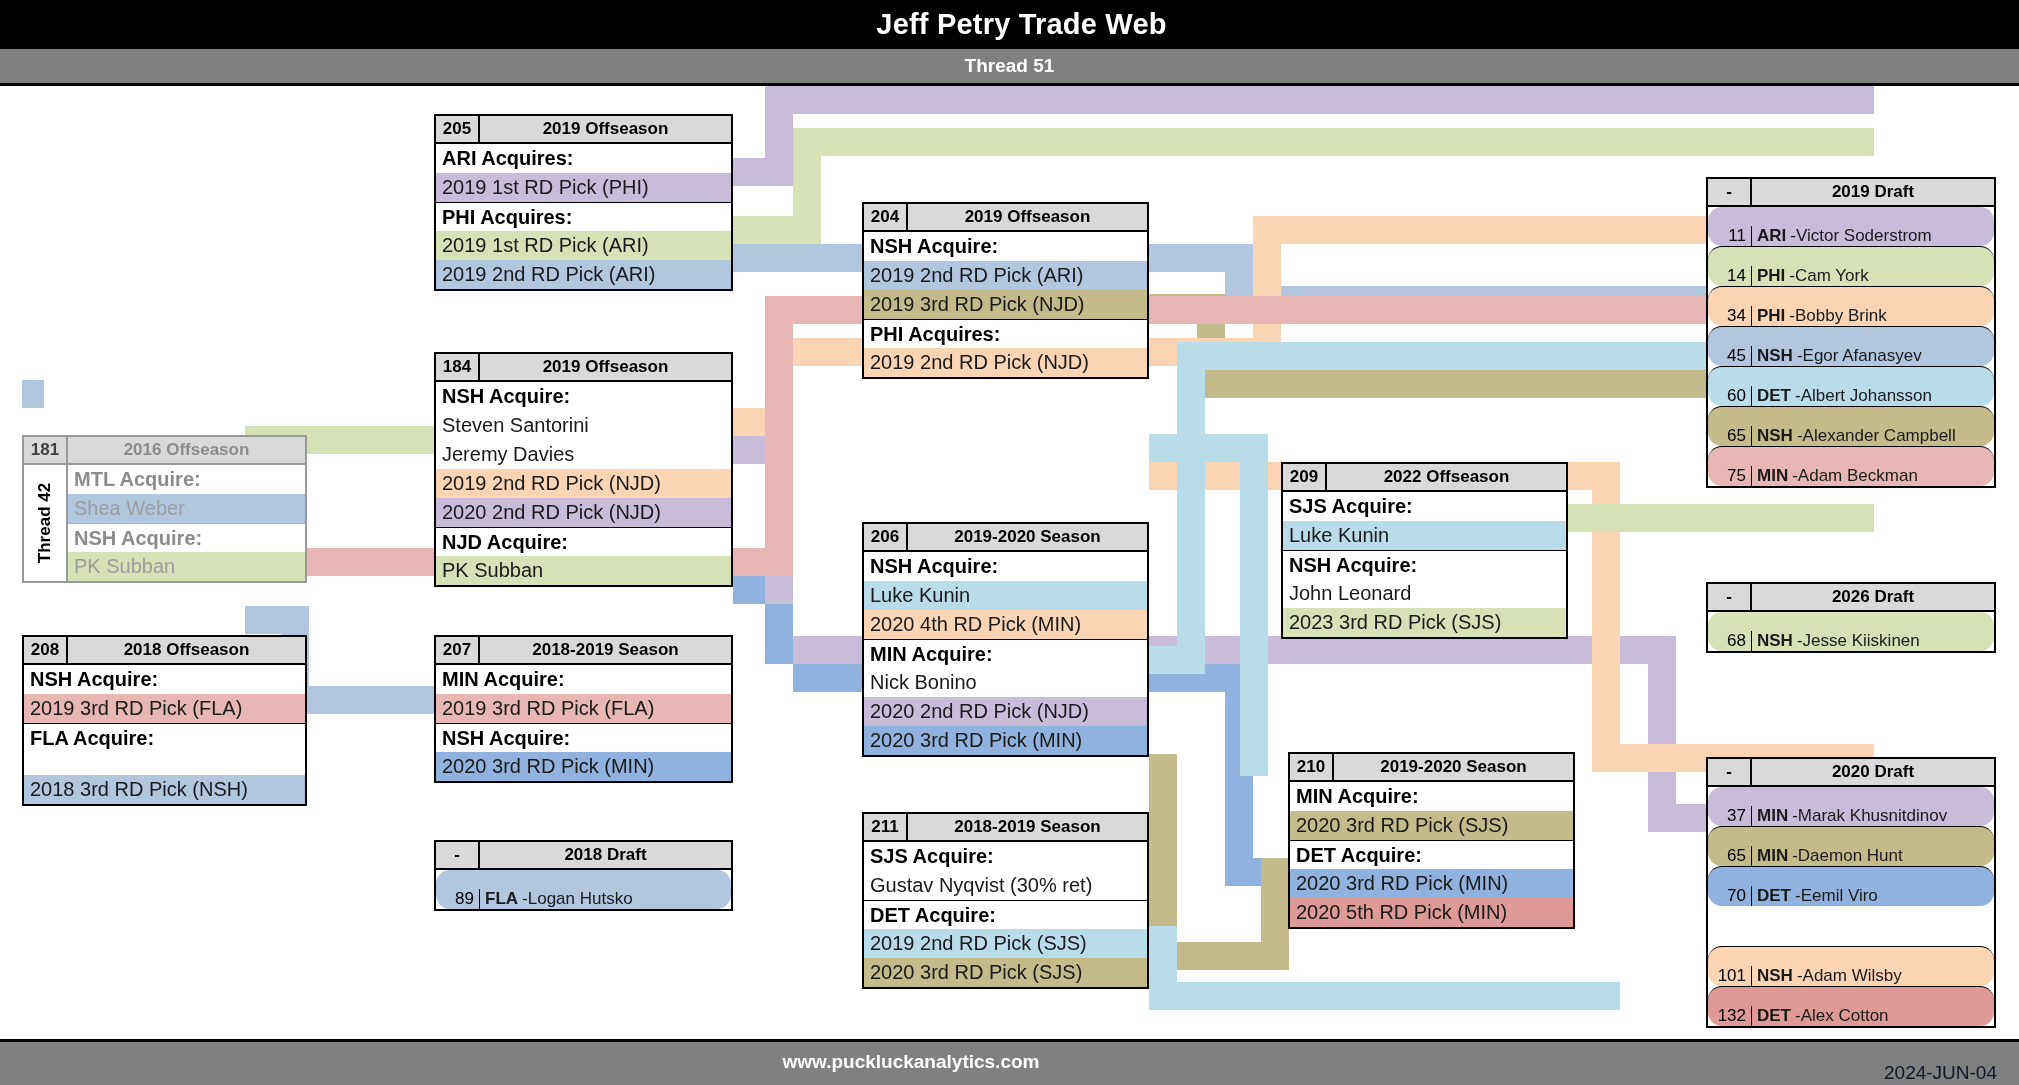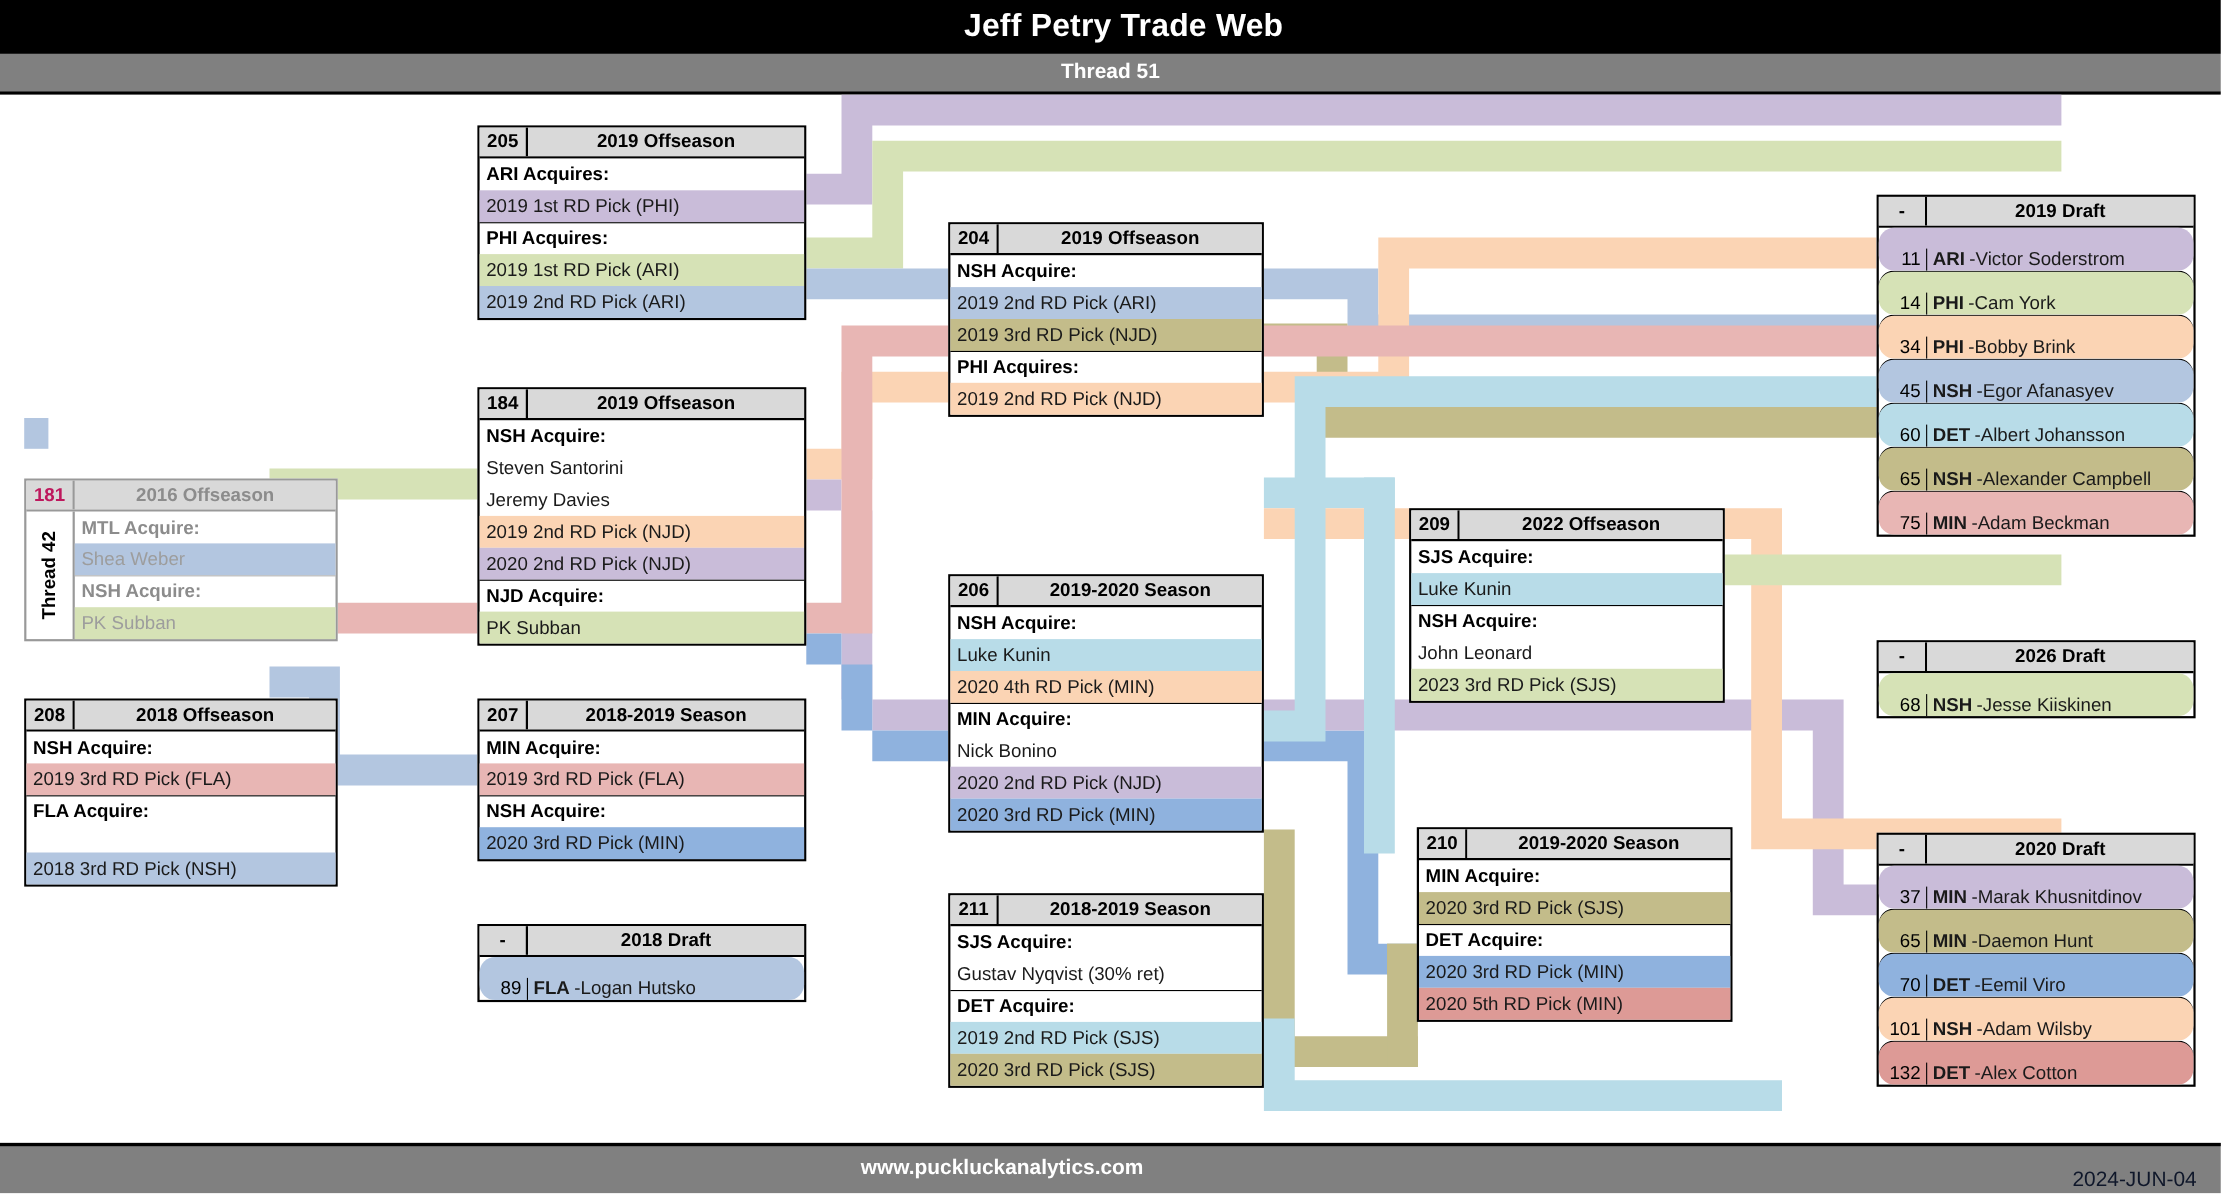--- a/index.html
+++ b/index.html
@@ -28,28 +28,28 @@
 
   
   .node{position:absolute;border:2px solid #000000;background:#ffffff;box-sizing:border-box;}
   .node.faded{border-color:#999999;}
 
   .hdr{display:flex;height:28px;border-bottom:2px solid #000000;box-sizing:border-box;}
   .faded .hdr{border-bottom-color:#999999;}
   .hdr .num{width:44px;background:#d9d9d9;border-right:2px solid #000000;box-sizing:border-box;
             display:flex;align-items:center;justify-content:center;
             font-size:17px;font-weight:bold;color:#000000;}
-  .faded .hdr .num{border-right-color:#999999;color:#be185d;text-align:center;}
+  .faded .hdr .num{border-right-color:#999999;color:#404040;text-align:center;}
   .hdr .ttl{flex:1;background:#d9d9d9;display:flex;align-items:center;justify-content:center;
             font-size:17px;font-weight:bold;color:#000000;}
   .faded .hdr .ttl{color:#8c8c8c;}
 
   .rows{position:relative;}
   .row{height:29px;display:flex;align-items:center;padding-left:6px;box-sizing:border-box;
-       font-size:17px;color:#1a1a1a;white-space:nowrap;}
+       font-size:20px;color:#1a1a1a;white-space:nowrap;}
   .row.lbl{font-weight:bold;color:#000000;}
   .row.sep{border-top:1px solid #000000;}
   .faded .row{color:#9d9d9d;}
   .faded .row.lbl{color:#8c8c8c;}
   .faded .row.sep{border-top-color:#b3b3b3;}
 
   
   .spinebox{position:absolute;left:0;top:28px;width:44px;bottom:0;
             border-right:2px solid #999999;box-sizing:border-box;
             display:flex;align-items:center;justify-content:center;}
@@ -342,21 +342,21 @@
         <div class="txt"><b>MIN</b>- <span>Marak Khusnitdinov</span></div>
       </div>
       <div class="drow sep" style="background:#c3bc8a;">
         <div class="pk">65</div>
         <div class="txt"><b>MIN</b>- <span>Daemon Hunt</span></div>
       </div>
       <div class="drow sep" style="background:#8fb2de;">
         <div class="pk">70</div>
         <div class="txt"><b>DET</b>- <span>Eemil Viro</span></div>
       </div>
-      <div class="drow sep" style="background:#fbd4b4;">
+      <div class="drow sep" style="background:#fbd4b4;margin-top:40px;">
         <div class="pk">101</div>
         <div class="txt"><b>NSH</b>- <span>Adam Wilsby</span></div>
       </div>
       <div class="drow sep" style="background:#dd9a96;">
         <div class="pk">132</div>
         <div class="txt"><b>DET</b>- <span>Alex Cotton</span></div>
       </div>
     </div>
   </div>
 

